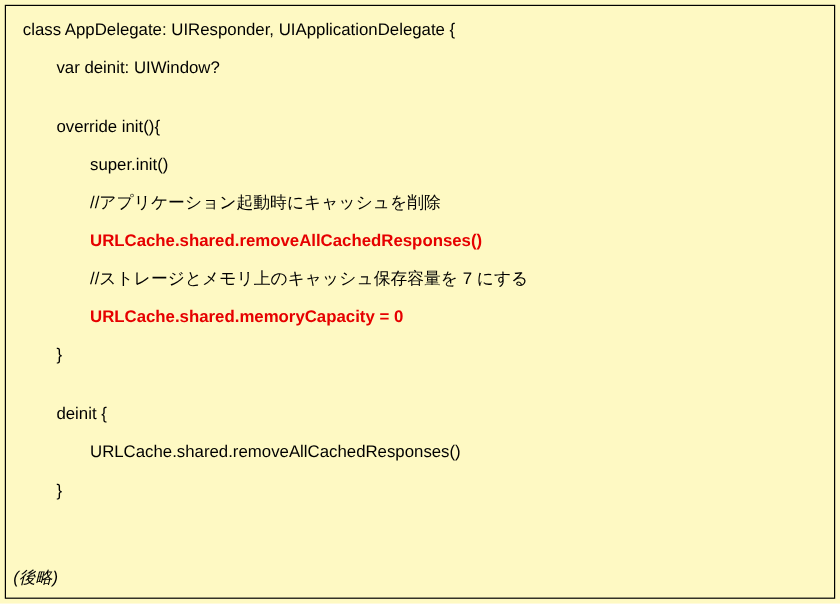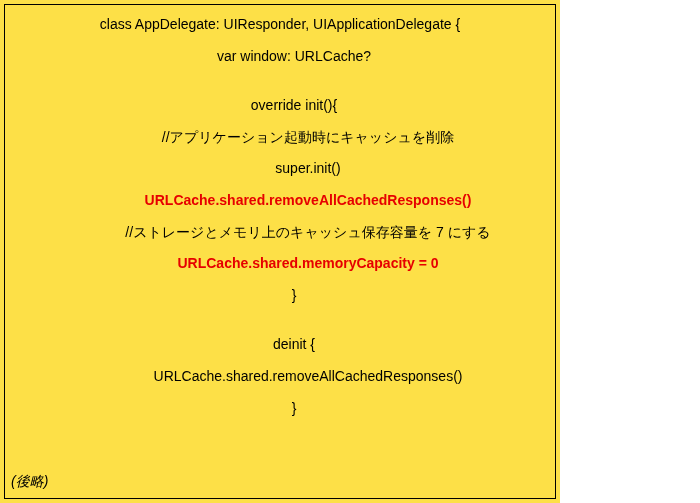--- a/index.html
+++ b/index.html
@@ -1,26 +1,25 @@
 <!DOCTYPE html>
 <html><head>
 <meta charset="utf-8">
 <style>
   html, body {
     margin: 0;
     padding: 0;
     background: #fff;
   }
   .page {
-    width: 560px;
+    width: 700px;
     height: 503px;
     box-sizing: border-box;
     padding: 4px;
-    background: #fde047;
-    text-align: center;
+    background: #fef9c3;
   }
   .code-box {
     border: 1px solid #000;
     box-sizing: border-box;
     width: 100%;
     height: 100%;
     padding: 10px 14px 8px 14px;
     font-family: "Segoe UI", "Hiragino Sans", "Meiryo", Arial, sans-serif;
     font-size: 14px;
     line-height: 1.4;
@@ -44,29 +43,29 @@
   }
 </style>
 </head>
 <body>
 
 <div class="page">
   <div class="code-box">
 
     <div class="line">class AppDelegate: UIResponder, UIApplicationDelegate {</div>
 
-    <div class="line i1">var window: URLCache?</div>
+    <div class="line i1">var deinit: UIWindow?</div>
 
     <div class="gap"></div>
 
     <div class="line i1">override init(){</div>
 
+    <div class="line i2">super.init()</div>
+
     <div class="line i2">//アプリケーション起動時にキャッシュを削除</div>
-
-    <div class="line i2">super.init()</div>
 
     <div class="line i2 red">URLCache.shared.removeAllCachedResponses()</div>
 
     <div class="line i2">//ストレージとメモリ上のキャッシュ保存容量を 7 にする</div>
 
 
     <div class="line i2 red">URLCache.shared.memoryCapacity = 0</div>
 
     <div class="line i1">}</div>
 

